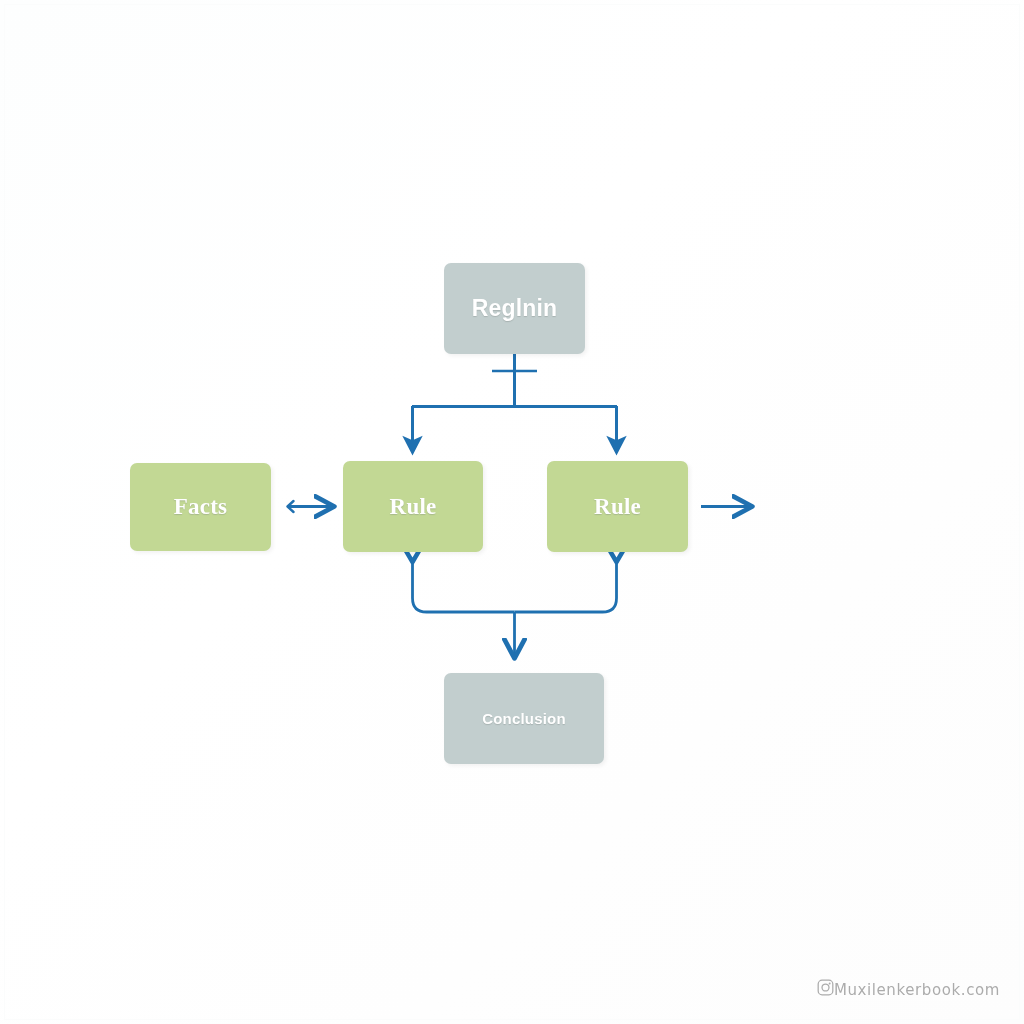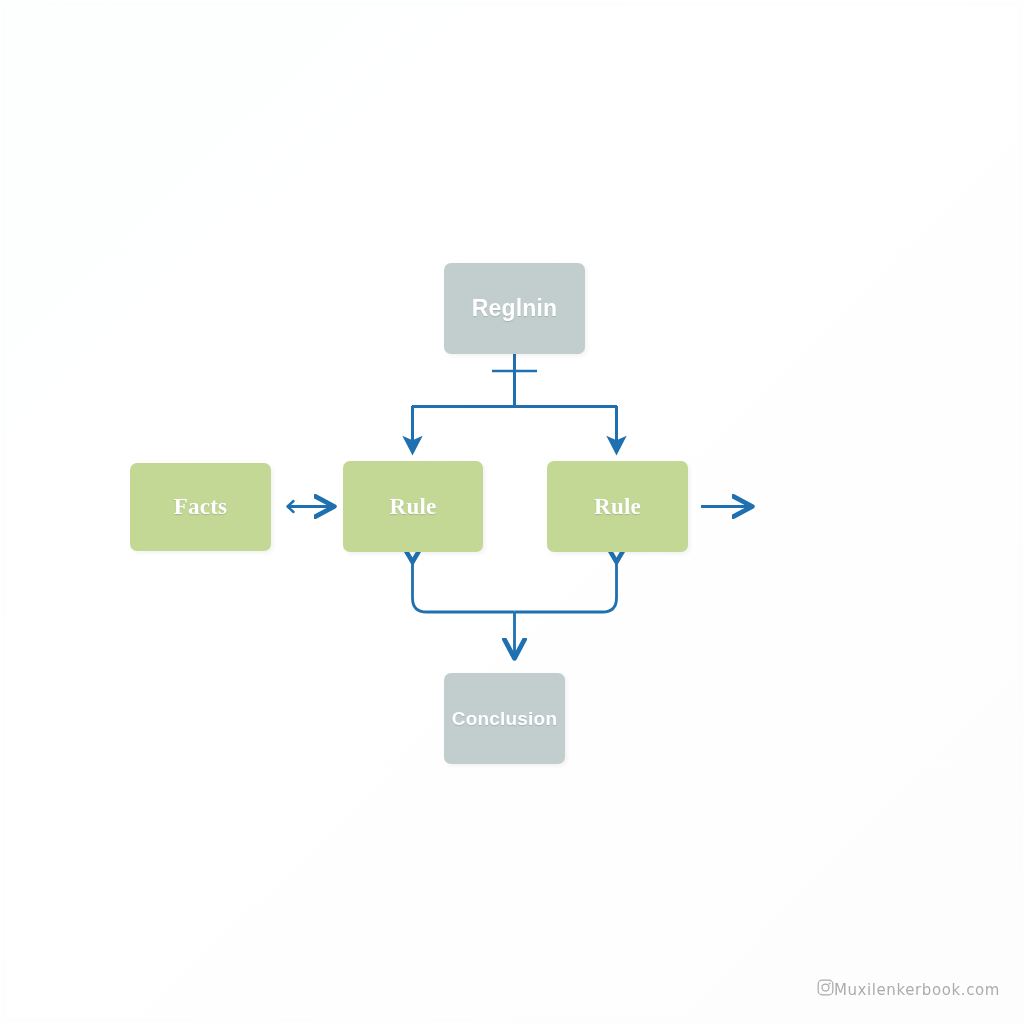--- a/index.html
+++ b/index.html
@@ -120,21 +120,21 @@
 
   <div class="node green" style="left: 343px; top: 461px; width: 140px; height: 91px; font-size: 23px;">
     <span>Rule</span>
   </div>
 
   <div class="node green" style="left: 547px; top: 461px; width: 141px; height: 91px; font-size: 23px;">
     <span>Rule</span>
   </div>
 
 
-  <div class="node grey" style="left: 444px; top: 673px; width: 121px; height: 91px; font-size: 19px;">
+  <div class="node grey" style="left: 444px; top: 673px; width: 160px; height: 91px; font-size: 15px;">
     <span>Conclusion</span>
   </div>
 
   <div id="watermark">
     <span>
       <svg width="17" height="17" viewBox="0 0 20 20" xmlns="http://www.w3.org/2000/svg">
         <rect x="1.4" y="1.4" width="17.2" height="17.2" rx="4.6" ry="4.6" fill="none" stroke="#9a9a9a" stroke-width="1.5"></rect>
         <circle cx="10" cy="10" r="4.1" fill="none" stroke="#9a9a9a" stroke-width="1.5"></circle>
         <circle cx="14.9" cy="5.2" r="1.15" fill="#9a9a9a"></circle>
       </svg>

